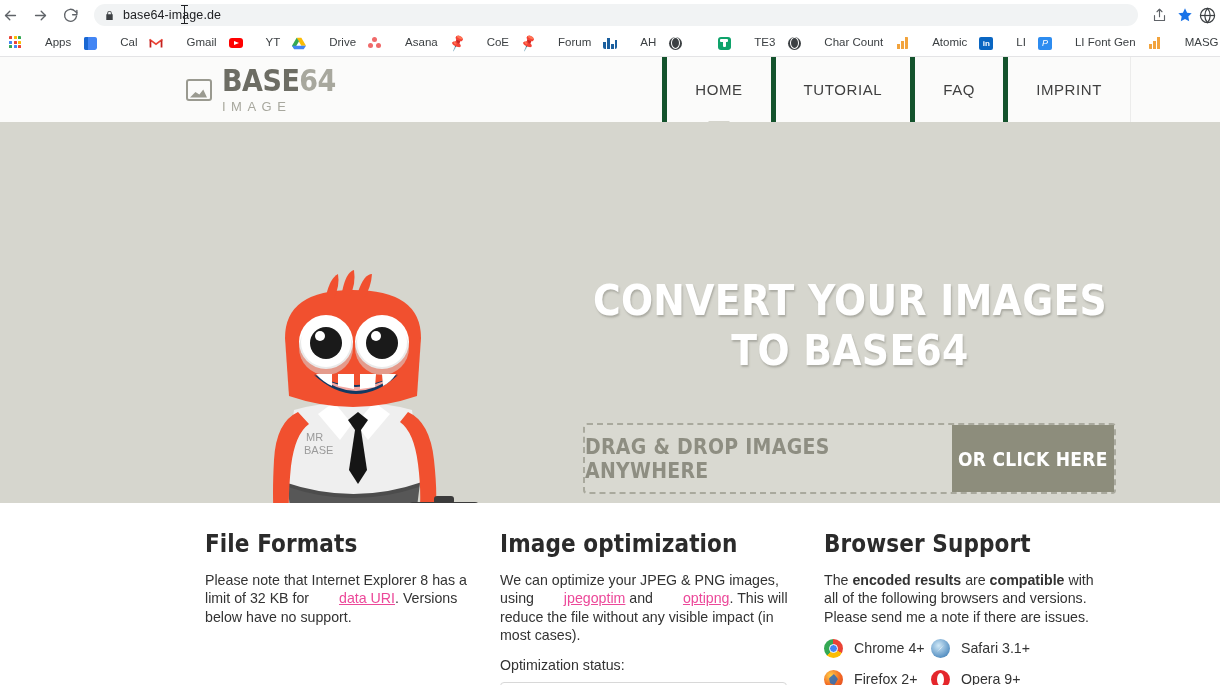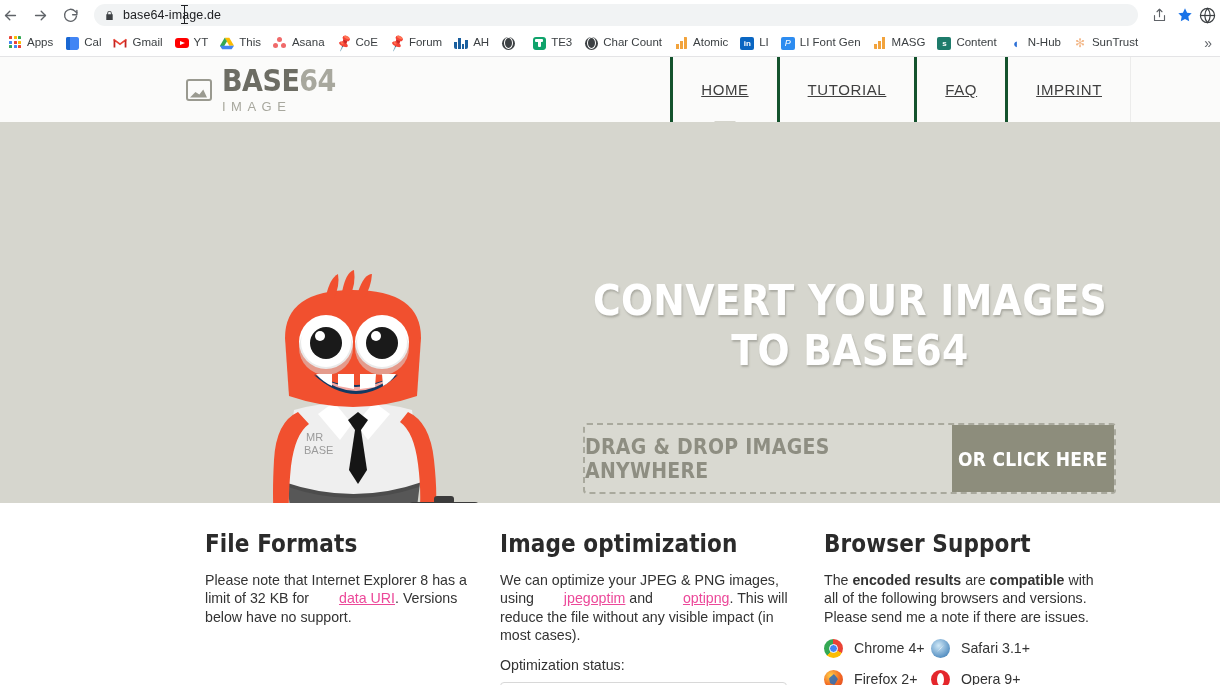--- a/index.html
+++ b/index.html
@@ -84,21 +84,21 @@
     padding: 0 2px 0 2px;
     background: #ffffff;
     font-size: 11.5px;
     color: #3c4043;
     overflow: hidden;
     white-space: nowrap;
   }
   .bm {
     display: flex;
     align-items: center;
-    gap: 5px;
+    gap: 23px;
     padding: 2px 6px;
     border-radius: 4px;
     flex: 0 0 auto;
   }
   .bm .bm-label { line-height: 1; }
   .bm-ico {
     width: 14px; height: 14px;
     display: inline-flex; align-items: center; justify-content: center;
     flex: 0 0 14px;
     font-size: 10px;
@@ -211,23 +211,22 @@
   }
   .nav-item {
     display: flex;
     align-items: center;
     justify-content: center;
     padding: 0 28px;
     min-width: 87px;
     font-size: 15px;
     color: #3f3f3f;
     letter-spacing: 0.6px;
-    border-left: 3px solid #14532d;
+    border-left: 5px solid #14532d;
     position: relative;
-    text-decoration: underline;
   }
   .nav-item:last-child { border-right: 1px solid #ececeb; }
   .nav-item.active::after {
     content: "";
     position: absolute;
     left: 50%;
     bottom: -10px;
     transform: translateX(-50%);
     width: 0; height: 0;
     border-left: 11px solid transparent;
@@ -470,21 +469,21 @@
     </div>
 
     <div class="bm">
       <span class="bm-ico">
         <svg width="14" height="13" viewBox="0 0 24 22">
             <path d="M8 1h8l8 14h-8z" fill="#fbbc04"></path>
             <path d="M8 1L0 15l4 6 8-14z" fill="#34a853"></path>
             <path d="M0 15h24l-4 6H4z" fill="#4285f4"></path>
           </svg>
       </span>
-      <span class="bm-label">This</span>
+      <span class="bm-label">Drive</span>
     </div>
 
     <div class="bm">
       <span class="bm-ico ic-asana">
           <i></i>
           <i></i>
           <i></i>
         </span>
       <span class="bm-label">Asana</span>
     </div>

